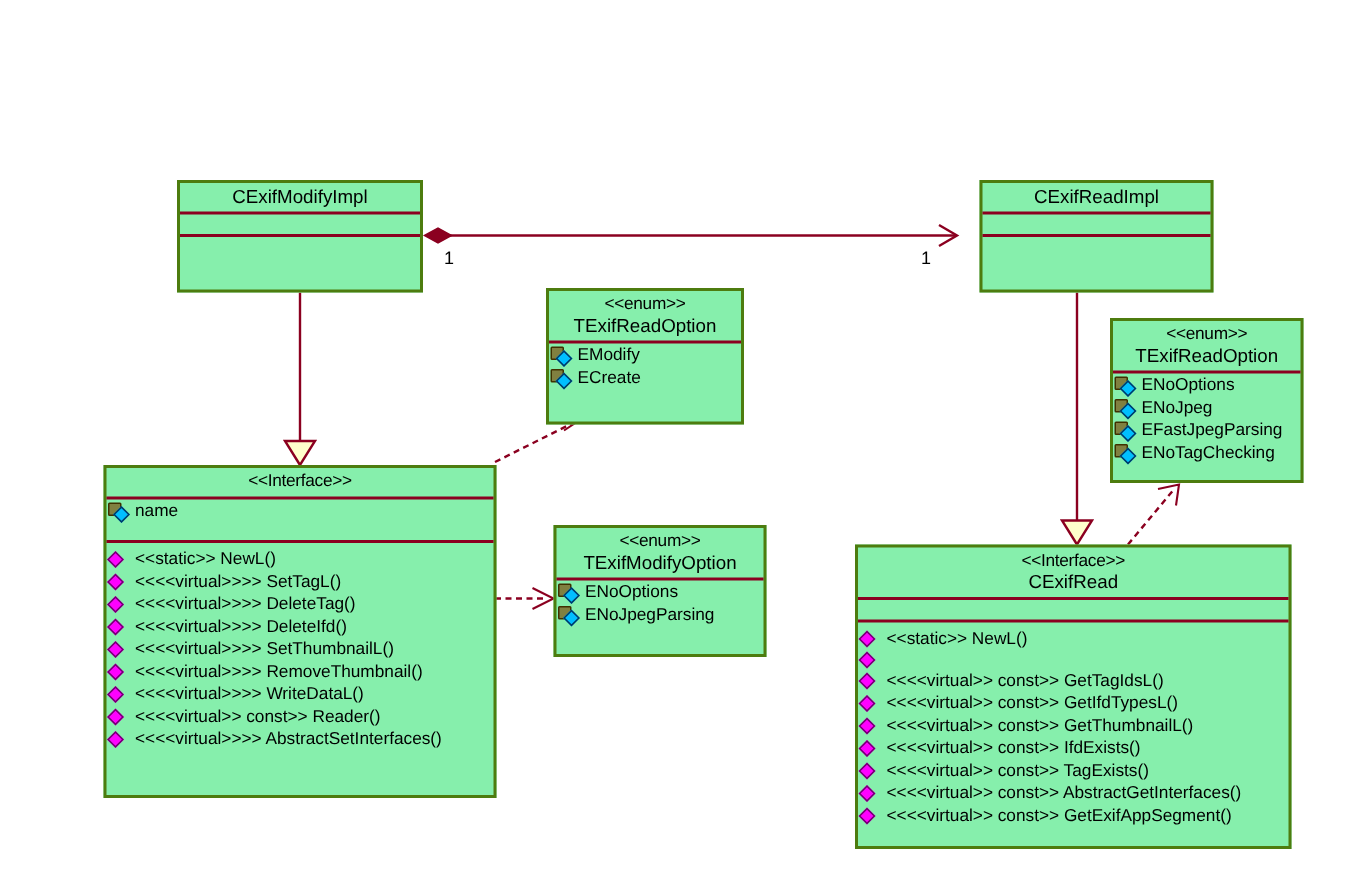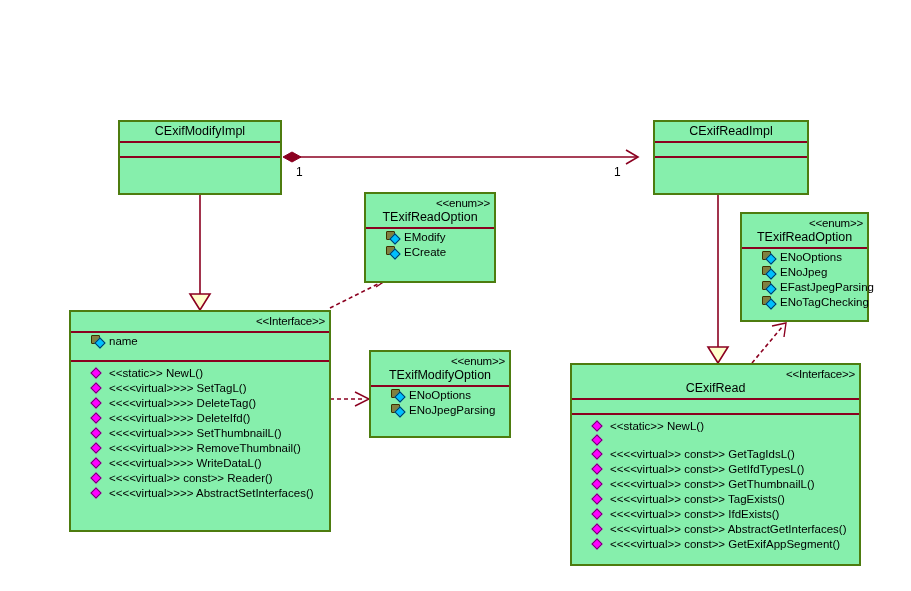--- a/index.html
+++ b/index.html
@@ -38,21 +38,20 @@
     text-align: center;
     padding: 2px 4px 3px 4px;
     color: #000000;
     font-size: 12px;
     line-height: 14px;
   }
   .cls-header .stereo {
     display: block;
     font-size: 11.5px;
     letter-spacing: -0.2px;
-    text-align: right;
   }
   .cls-header .cname {
     display: block;
     font-size: 12.5px;
   }
   .divider {
     border-top: 2px solid #8b0020;
     height: 0;
     font-size: 0;
     line-height: 0;
@@ -62,21 +61,21 @@
   }
   .compartment.empty-small {
     height: 10px;
   }
   .member {
     display: flex;
     align-items: center;
     font-size: 11.5px;
     line-height: 15px;
     color: #000000;
-    padding-left: 20px;
+    padding-left: 1px;
     white-space: nowrap;
   }
   .member .label {
     margin-left: 2px;
   }
   .ico {
     flex: 0 0 auto;
     display: inline-block;
     width: 15px;
     height: 13px;
@@ -318,25 +317,25 @@
       <div class="member">
         <span class="ico ico-op"></span>
         <span class="label">&lt;&lt;&lt;&lt;virtual&gt;&gt; const&gt;&gt; GetIfdTypesL()</span>
       </div>
       <div class="member">
         <span class="ico ico-op"></span>
         <span class="label">&lt;&lt;&lt;&lt;virtual&gt;&gt; const&gt;&gt; GetThumbnailL()</span>
       </div>
       <div class="member">
         <span class="ico ico-op"></span>
+        <span class="label">&lt;&lt;&lt;&lt;virtual&gt;&gt; const&gt;&gt; IfdExists()</span>
+      </div>
+      <div class="member">
+        <span class="ico ico-op"></span>
         <span class="label">&lt;&lt;&lt;&lt;virtual&gt;&gt; const&gt;&gt; TagExists()</span>
-      </div>
-      <div class="member">
-        <span class="ico ico-op"></span>
-        <span class="label">&lt;&lt;&lt;&lt;virtual&gt;&gt; const&gt;&gt; IfdExists()</span>
       </div>
       <div class="member">
         <span class="ico ico-op"></span>
         <span class="label">&lt;&lt;&lt;&lt;virtual&gt;&gt; const&gt;&gt; AbstractGetInterfaces()</span>
       </div>
       <div class="member">
         <span class="ico ico-op"></span>
         <span class="label">&lt;&lt;&lt;&lt;virtual&gt;&gt; const&gt;&gt; GetExifAppSegment()</span>
       </div>
     </div>

